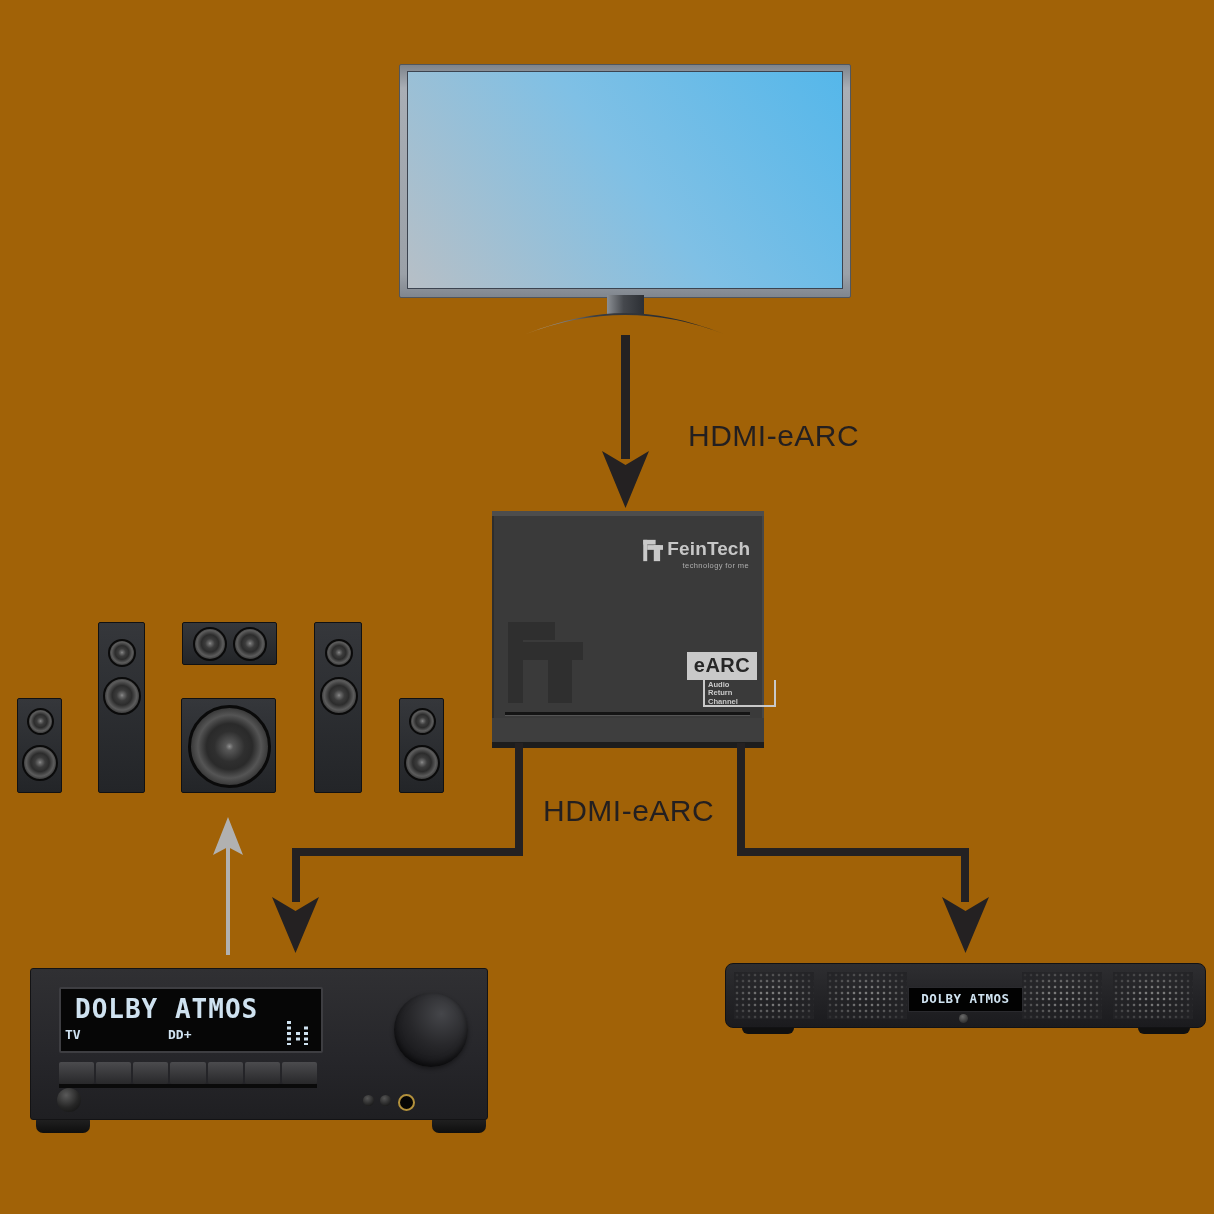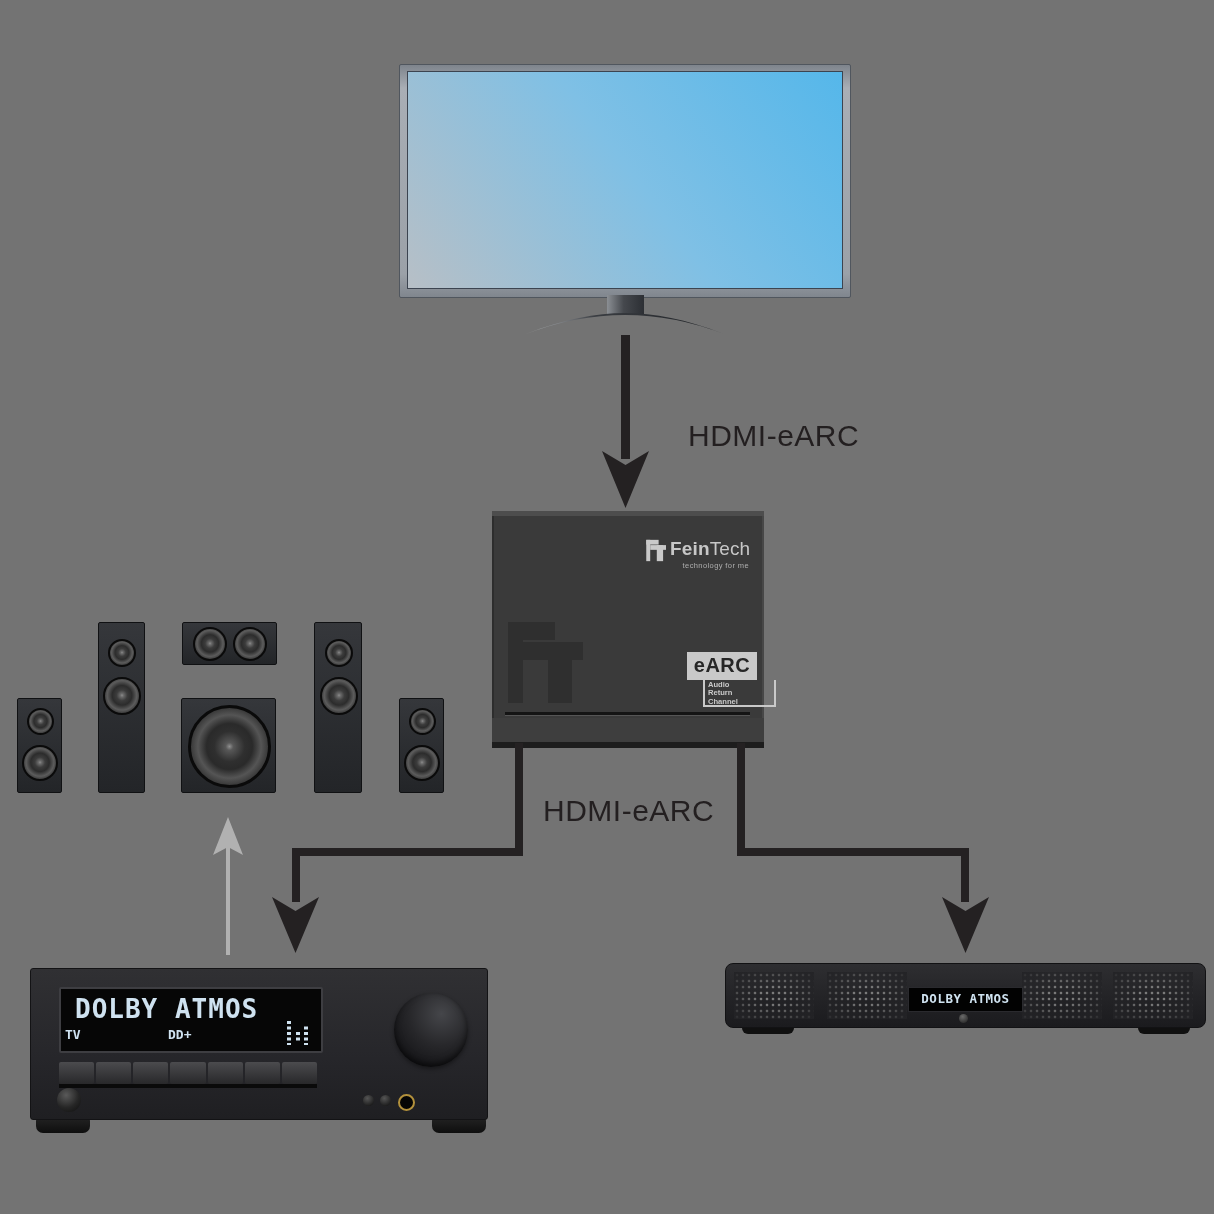--- a/index.html
+++ b/index.html
@@ -1,16 +1,16 @@
 <!DOCTYPE html>
 <html><head>
 <meta charset="utf-8">
 <style>
   html,body{margin:0;padding:0;background:#ffffff;font-family:"Liberation Sans",sans-serif;}
-  #canvas{position:relative;width:1214px;height:1214px;background:#737373;overflow:hidden;}
+  #canvas{position:relative;width:1214px;height:1214px;background:#a16207;overflow:hidden;}
   .abs{position:absolute;}
 
   
   .tv-frame{left:399px;top:64px;width:450px;height:232px;
     background:linear-gradient(180deg,#7e848c,#a9aeb5 10%,#9ba1a8 90%,#80868e);
     border:1px solid #50565e;border-radius:2px;}
   .tv-screen{left:7px;top:6px;right:7px;bottom:8px;
     background:linear-gradient(233deg,#55b7ea 0%,#7fc0e5 48%,#b7bfc6 100%);
     border:1px solid #3c4450;}
   .tv-neck{left:607px;top:295px;width:37px;height:19px;
@@ -23,21 +23,21 @@
 
   
   .ftbox{left:492px;top:511px;width:272px;height:232px;background:#3a3a3a;
     border-top:5px solid #4d4d4d;box-shadow:inset -2px 0 0 #474747,inset 2px 0 0 #2d2d2d;box-sizing:border-box;}
   .ftbox-groove{left:13px;top:196px;width:245px;height:3px;background:#141414;box-shadow:0 1px 0 #555;}
   .ftbox-bottom{left:0;top:202px;width:272px;height:24px;background:#3e3e3e;}
   .ftbox-edge{left:0;top:226px;width:272px;height:6px;background:#1d1d1d;}
   .ft-logo-row{right:14px;top:22px;display:flex;align-items:flex-start;}
   .brand{color:#c7c7c7;font-size:19px;line-height:22px;}
   .brand .light{font-weight:700;letter-spacing:0.2px;}
-  .brand .bold{font-weight:400;}
+  .brand .bold{font-weight:700;}
   .tagline{right:15px;top:45px;color:#aeaeae;font-size:7.5px;letter-spacing:0.4px;}
   .earc-badge{left:195px;top:136px;width:70px;height:40px;}
   .earc-top{left:0;top:0;width:70px;height:28px;background:#c9c9c9;color:#262626;
     font-weight:700;font-size:20px;line-height:27px;text-align:center;letter-spacing:0.5px;}
   .earc-bottom{left:16px;top:28px;width:66px;height:24px;border:2px solid #c9c9c9;border-top:none;
     color:#c9c9c9;font-weight:700;font-size:7.6px;line-height:8.3px;padding-left:3px;padding-top:1px;}
 
   
   .spk{background:linear-gradient(180deg,#35373b,#232528);border:1px solid #101113;border-radius:2px;box-sizing:border-box;}
   .drv{border-radius:50%;border:2px solid #0a0a0a;box-sizing:border-box;

